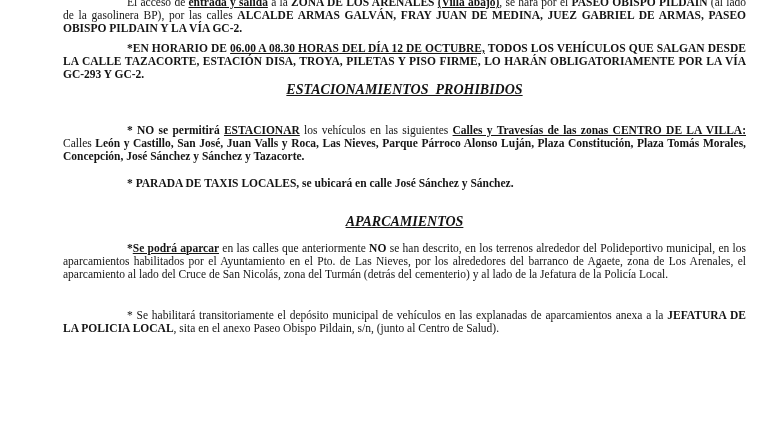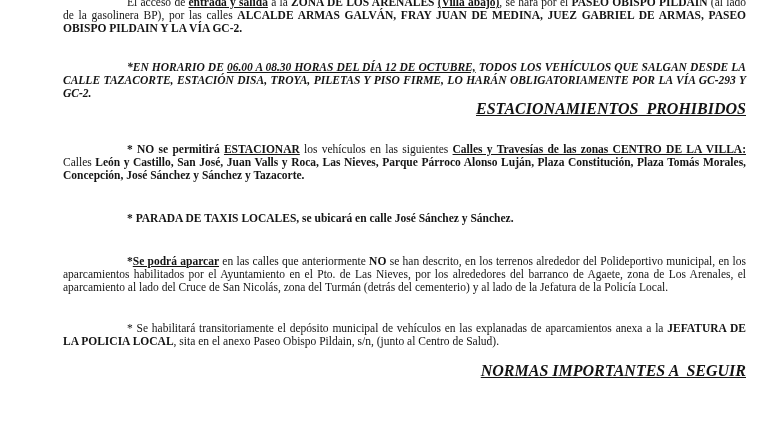--- a/index.html
+++ b/index.html
@@ -21,44 +21,44 @@
     margin-top: -4px;
   }
   .para {
     font-size: 11.5px;
     line-height: 13px;
     text-align: justify;
     margin: 0;
   }
   .indent { text-indent: 64px; }
   .heading {
-    font-size: 16px;
+    font-size: 14px;
     line-height: 13px;
-    text-align: right;
+    text-align: center;
     margin: 0;
     white-space: pre-wrap;
   }
   .b { font-weight: bold; }
   .u { text-decoration: underline; }
   .i { font-style: italic; }
   
   .mt0  { margin-top: 0; }
-  .mt11 { margin-top: 26px; font-style: italic; }
+  .mt11 { margin-top: 7px; }
   .mt2  { margin-top: 2px; }
   .mt13 { margin-top: 28px; }
   .mt16 { margin-top: 16px; }
-  .mt14 { margin-top: 30px; font-family: Liberation Serif, serif; }
+  .mt14 { margin-top: 14px; font-family: Liberation Serif, serif; }
   .mt25 { margin-top: 25px; }
   .mt18 { margin-top: 18px; }
 </style>
 </head>
 <body>
 
 <div class="page">
   <p class="para indent mt0"><span>El acceso de </span><span class="b u">entrada y salida</span><span> a la </span><span class="b">ZONA DE LOS ARENALES </span><span class="b u">(Villa abajo)</span><span>, se hará por el </span><span class="b">PASEO OBISPO PILDAIN</span><span> (al lado de la gasolinera BP), por las calles </span><span class="b">ALCALDE ARMAS GALVÁN, FRAY JUAN DE MEDINA, JUEZ GABRIEL DE ARMAS, PASEO OBISPO PILDAIN Y LA VÍA GC-2.</span></p>
   <p class="para indent mt11"><span class="b">*EN HORARIO DE </span><span class="b u">06.00 A 08.30 HORAS DEL DÍA 12 DE OCTUBRE,</span><span class="b"> TODOS LOS VEHÍCULOS QUE SALGAN DESDE LA CALLE TAZACORTE, ESTACIÓN DISA, TROYA, PILETAS Y PISO FIRME, LO HARÁN OBLIGATORIAMENTE POR LA VÍA GC-293 Y GC-2.</span></p>
   <p class="heading mt2"><span class="b u i">ESTACIONAMIENTOS  PROHIBIDOS</span></p>
   <p class="para indent mt13"><span class="b">* NO se permitirá </span><span class="b u">ESTACIONAR</span><span> los vehículos en las siguientes </span><span class="b u">Calles y Travesías de las zonas CENTRO DE LA VILLA:</span><span> Calles </span><span class="b">León y Castillo, San José, Juan Valls y Roca, Las Nieves, Parque Párroco Alonso Luján, Plaza Constitución, Plaza Tomás Morales, Concepción, José Sánchez y Sánchez y Tazacorte.</span></p>
   <p class="para indent mt14"><span class="b">* PARADA DE TAXIS LOCALES, se ubicará en calle José Sánchez y  Sánchez.</span></p>
+  <p class="heading mt25"><span class="b u i">APARCAMIENTOS</span></p>
   <p class="para indent mt14"><span class="b">*</span><span class="b u">Se podrá  aparcar</span><span> en las calles que anteriormente </span><span class="b">NO</span><span> se han descrito, en los terrenos alrededor del Polideportivo municipal, en los aparcamientos habilitados por el Ayuntamiento en el Pto. de Las Nieves, por los alrededores del barranco de Agaete, zona de Los Arenales, el aparcamiento al lado del Cruce de San Nicolás, zona del Turmán (detrás del cementerio) y al lado de la Jefatura de la Policía Local.</span></p>
   <p class="para indent mt13"><span>* Se habilitará transitoriamente el depósito municipal de vehículos en las explanadas de aparcamientos anexa a la </span><span class="b">JEFATURA DE LA POLICIA LOCAL</span><span>, sita en el anexo Paseo Obispo Pildain, s/n,  (junto al Centro de Salud).</span></p>
-  <p class="heading mt16"><span class="b u i">NORMAS IMPORTANTES A  SEGUIR</span></p>
 </div>
 
 </body></html>

